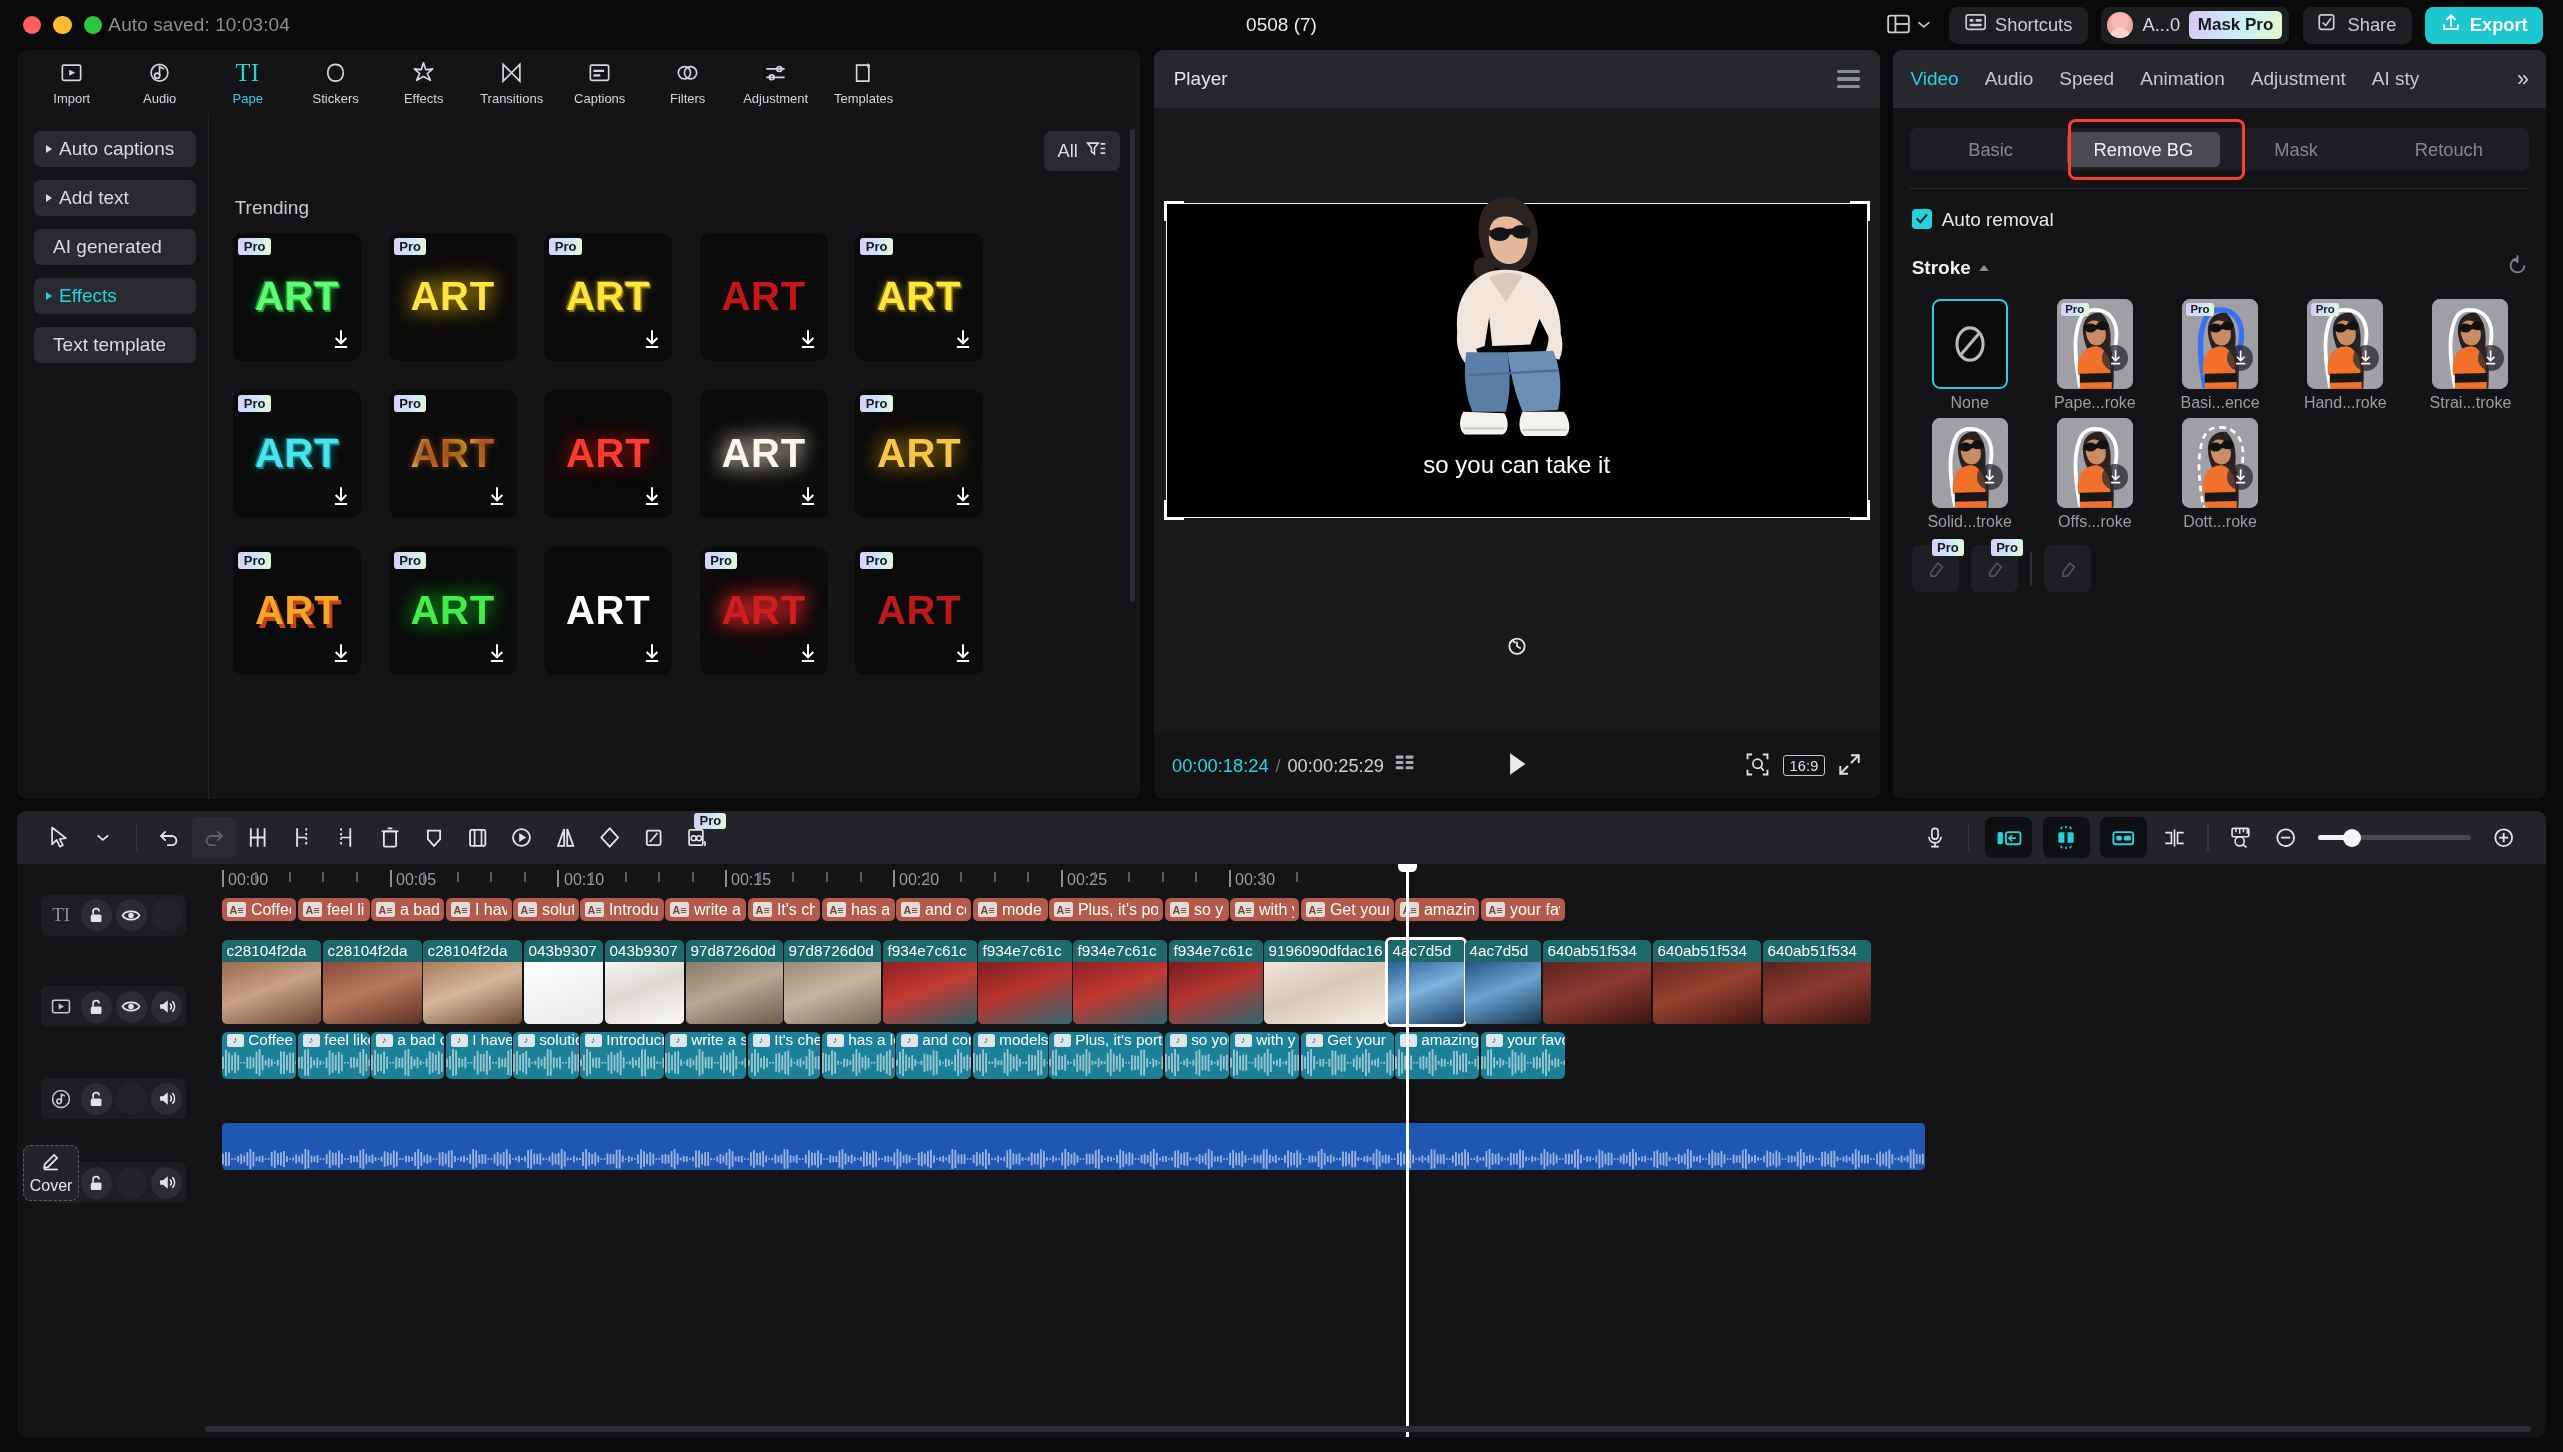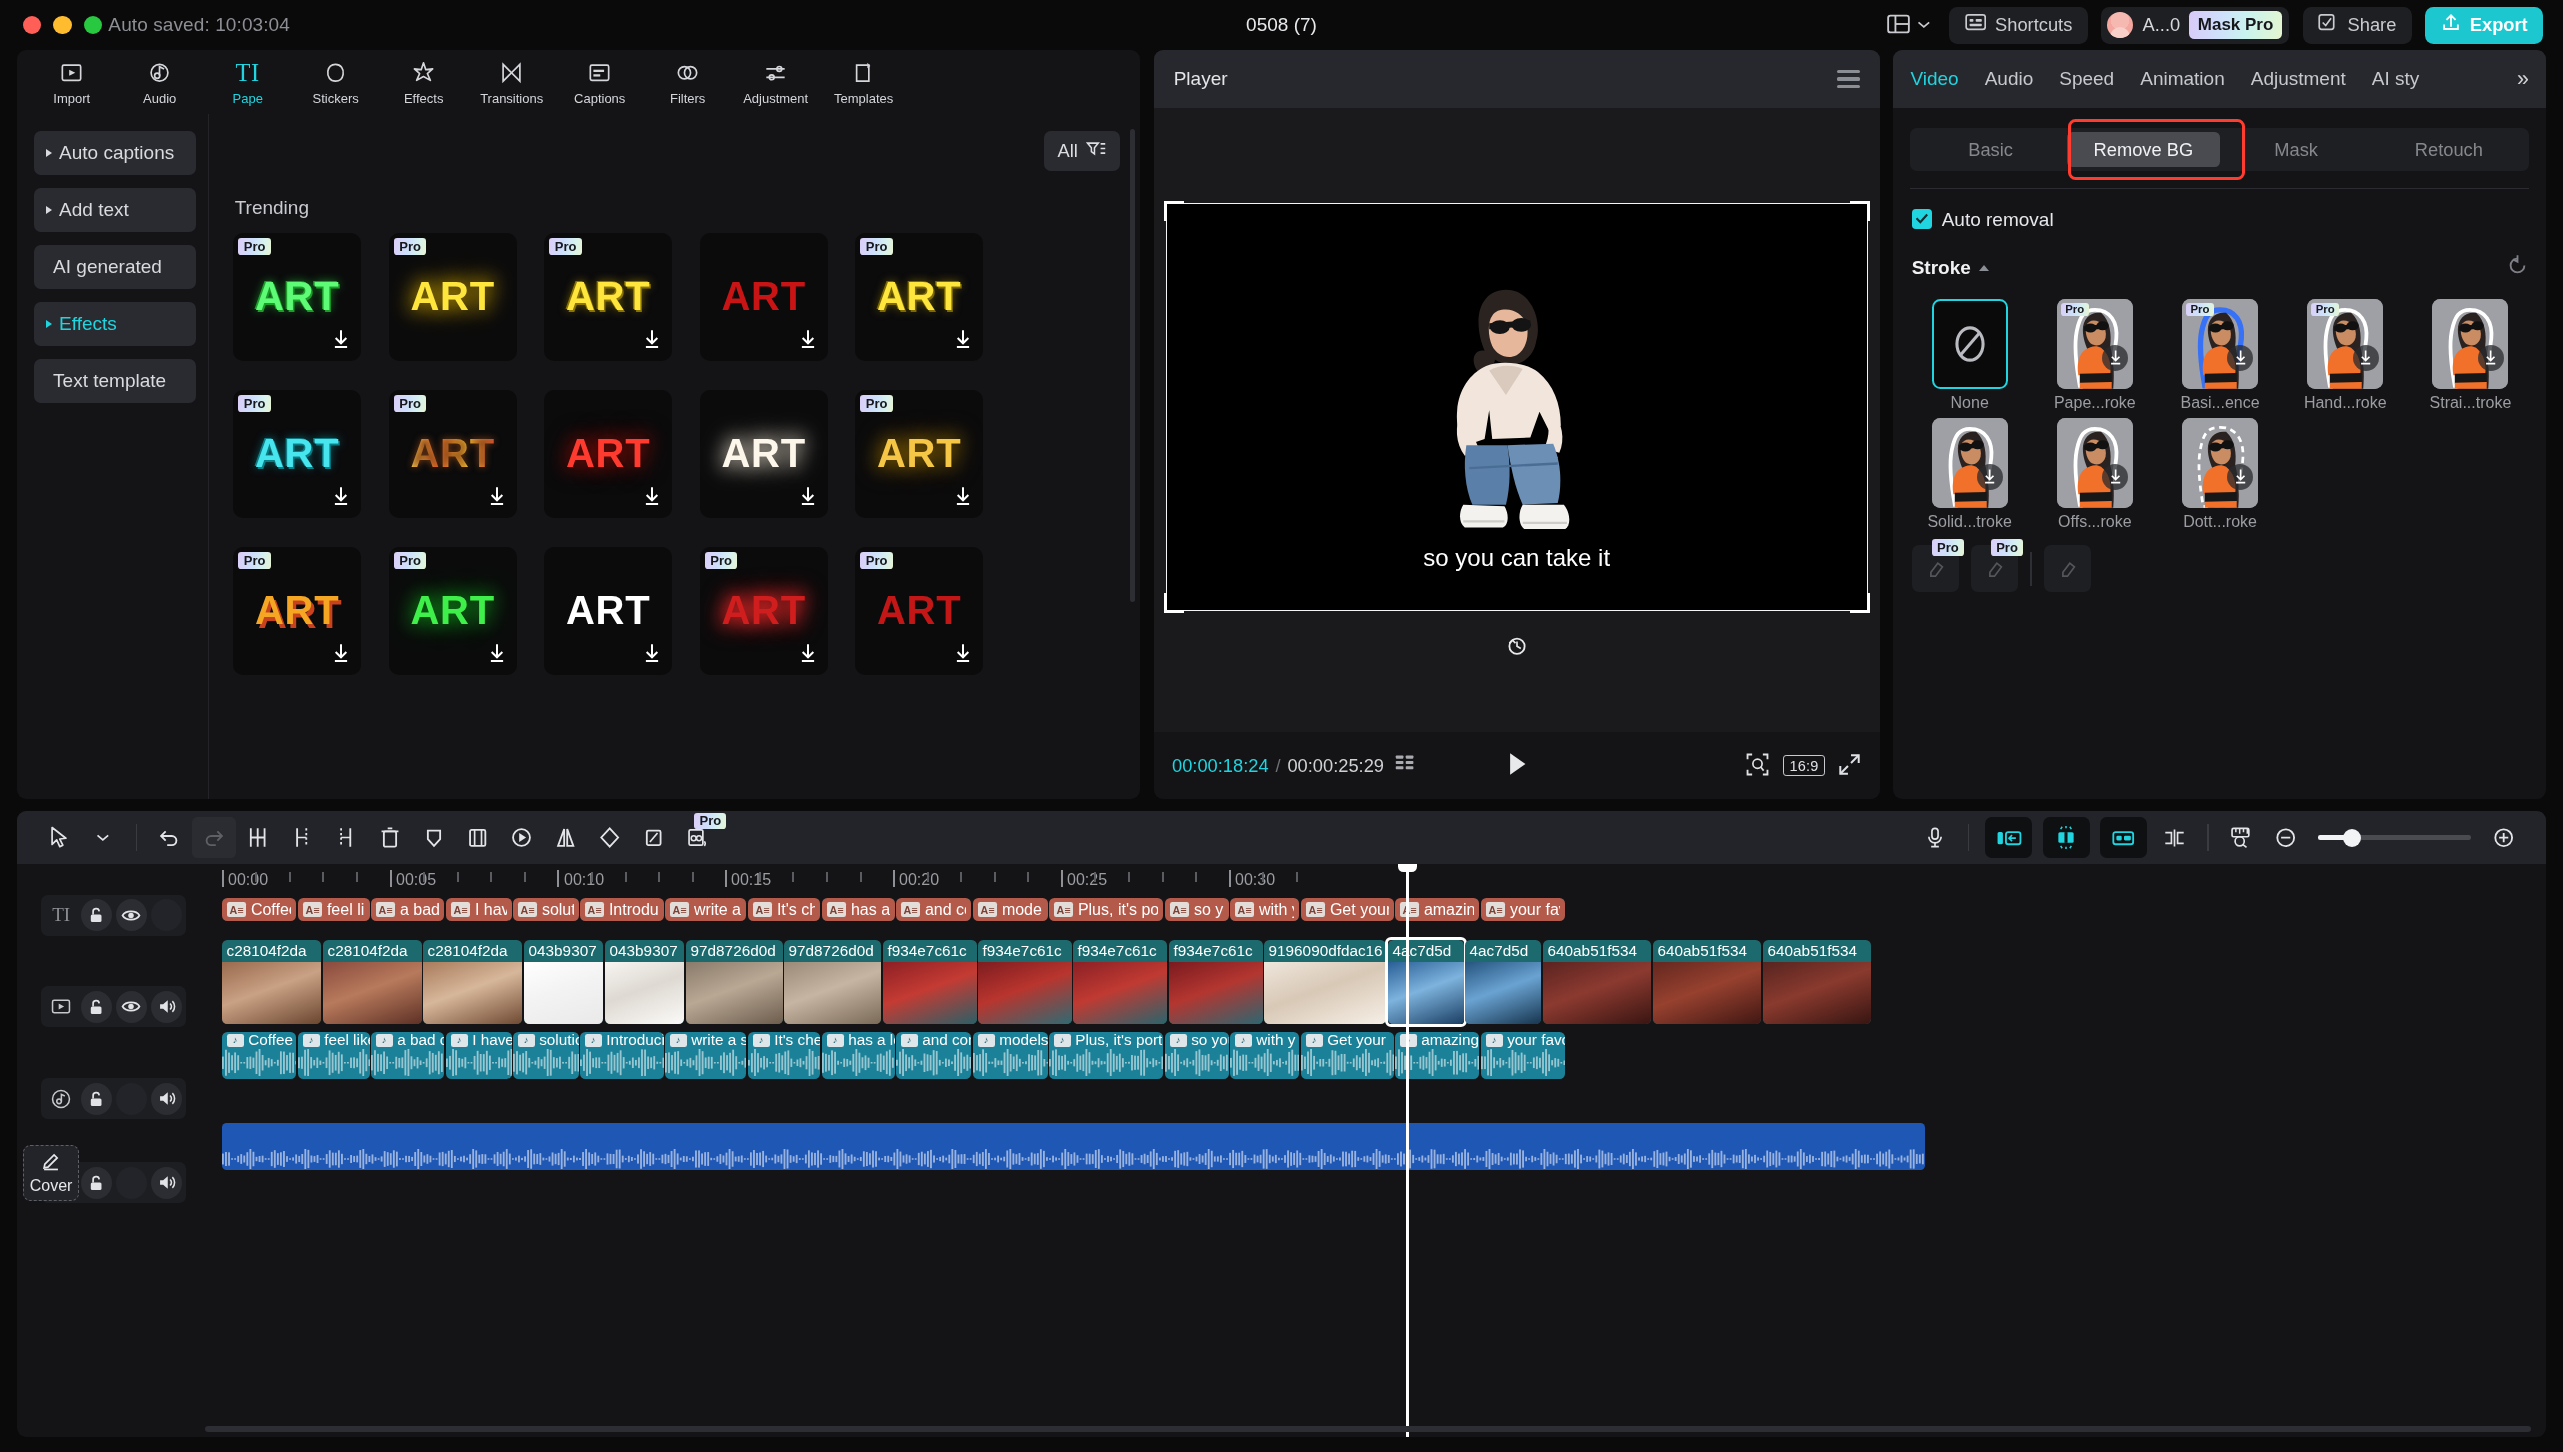--- a/index.html
+++ b/index.html
@@ -90,21 +90,21 @@
     gap: 3.8px; color: #d4d6da; cursor: default;
   }
   .mode .ic { height: 29px; display: flex; align-items: center; justify-content: center; }
   .mode .lbl { font-size: 13px; }
   .mode.active { color: #20d5e0; }
   .left-body { flex: 1; display: flex; min-height: 0; }
   .nav {
     flex: 0 0 191px; padding: 17px 12.2px 0 17px; display: flex; flex-direction: column; gap: 13px;
   }
   .nav-item {
-    height: 44px; background: #2a2b30; border-radius: 6.9px;
+    height: 36px; background: #2a2b30; border-radius: 6.9px;
     display: flex; align-items: center; padding-left: 12.2px; gap: 6.9px;
     color: #d8dade; font-size: 19px;
   }
   .nav-item.accent { color: #20d5e0; }
   .caret { width: 0; height: 0; border-left: 6.9px solid currentColor;
     border-top: 4.6px solid transparent; border-bottom: 4.6px solid transparent; }
   .caret.hidden { visibility: hidden; width: 0; border: 0; }
   .sep { width: 0.8px; background: #242428; }
   .gallery { flex: 1; position: relative; padding: 17px 20px 0 24.4px; overflow: hidden; }
   .filterrow { display: flex; justify-content: flex-end; }
@@ -147,21 +147,21 @@
   .player-head {
     height: 58px; flex: 0 0 58px; background: #27282d;
     display: flex; align-items: center; padding: 0 20px;
   }
   .player-head .t { color: #e4e5e8; font-size: 19px; }
   .hamb { margin-left: auto; display: flex; flex-direction: column; gap: 4.6px; }
   .hamb i { display: block; width: 23px; height: 3.1px; background: #8c8e95; border-radius: 1.5px; }
   .stage { flex: 1; background: #1a1a1d; position: relative;
            display: flex; align-items: center; justify-content: center; }
   .video-frame {
-    position: absolute; left: 12.2px; right: 12.2px; top: 95px; height: 408px;
+    position: absolute; left: 12.2px; right: 12.2px; top: 95px; height: 315px;
     background: #000; border: 1.5px solid #f4f5f6;
   }
   .corner { position: absolute; width: 20px; height: 20px; border: 3.1px solid #ffffff; }
   .corner.tl { left: -3.1px; top: -3.1px; border-right: 0; border-bottom: 0; }
   .corner.tr { right: -3.1px; top: -3.1px; border-left: 0; border-bottom: 0; }
   .corner.bl { left: -3.1px; bottom: -3.1px; border-right: 0; border-top: 0; }
   .corner.br { right: -3.1px; bottom: -3.1px; border-left: 0; border-top: 0; }
   .subject {
     position: absolute; left: 50%; transform: translateX(-50%);
     bottom: 52px; width: 202px; height: 282px;

